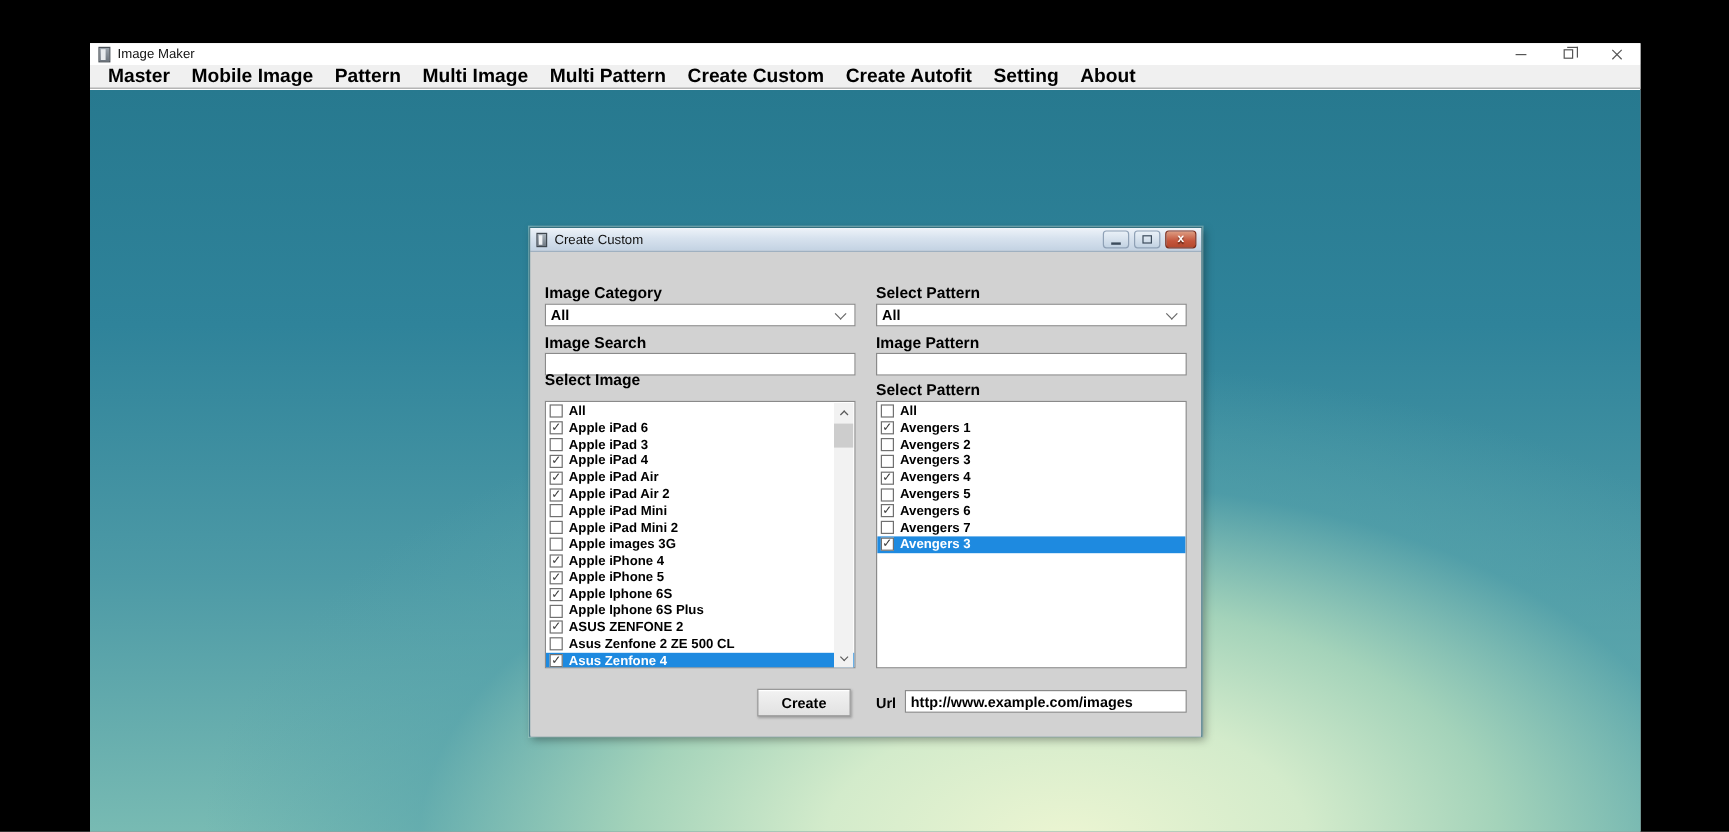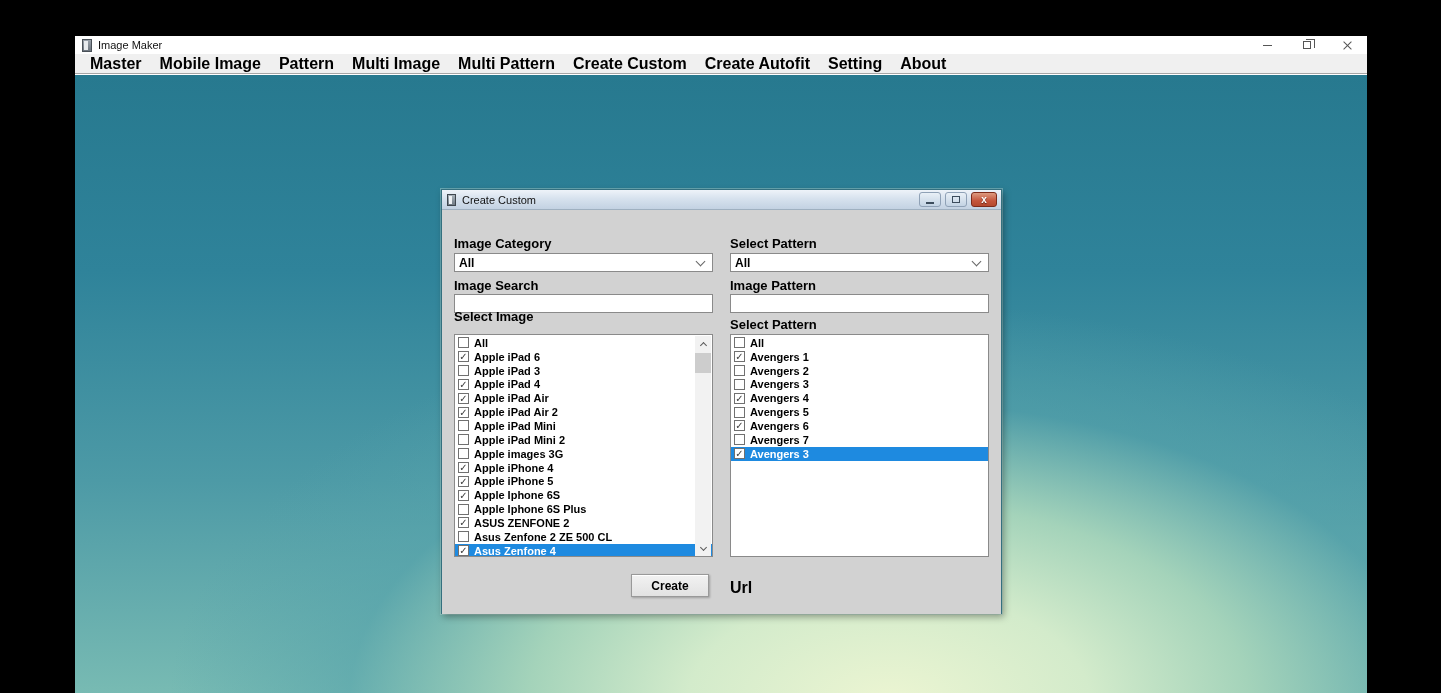--- a/index.html
+++ b/index.html
@@ -80,21 +80,21 @@
   .sbtn .c { width:5px; height:5px; border-right:1px solid #5a5a5a; border-bottom:1px solid #5a5a5a; }
   .sbtn.up .c { transform:rotate(-135deg); margin-top:3px; }
   .sbtn.down .c { transform:rotate(45deg); margin-bottom:3px; }
   .sthumb { position:absolute; left:0; top:17px; width:16px; height:20px; background:#cdcdcd; }
 
   .create-btn { position:absolute; left:189px; top:364px; width:78px; height:23px;
                 background:linear-gradient(#f2f2f2,#e2e2e2); border:1px solid #999;
                 box-shadow:1px 1px 2px rgba(0,0,0,0.25), inset 0 1px 0 #fff;
                 font-size:12px; font-weight:bold; color:#000; display:flex; align-items:center; justify-content:center; }
 
-  .url-label { position:absolute; left:288px; top:369px; font-size:16px; font-weight:bold; }
+  .url-label { position:absolute; left:288px; top:369px; font-size:12px; font-weight:bold; }
   .url-input { left:312px; top:365px; width:235px; }
 </style>
 </head>
 <body>
 
 <div class="screen">
 
   <div class="app-window">
 
     <div class="app-titlebar">
@@ -274,17 +274,18 @@
             <span class="ltext">Avengers 7</span>
           </div>
           <div class="lrow sel">
             <span class="cb">✓</span>
             <span class="ltext">Avengers 3</span>
           </div>
         </div>
 
       <div class="create-btn">Create</div>
       <div class="url-label">Url</div>
+      <input class="txt url-input" value="http://www.example.com/images" style="">
 
     </div>
   </div>
 
 </div>
 
 </body></html>

